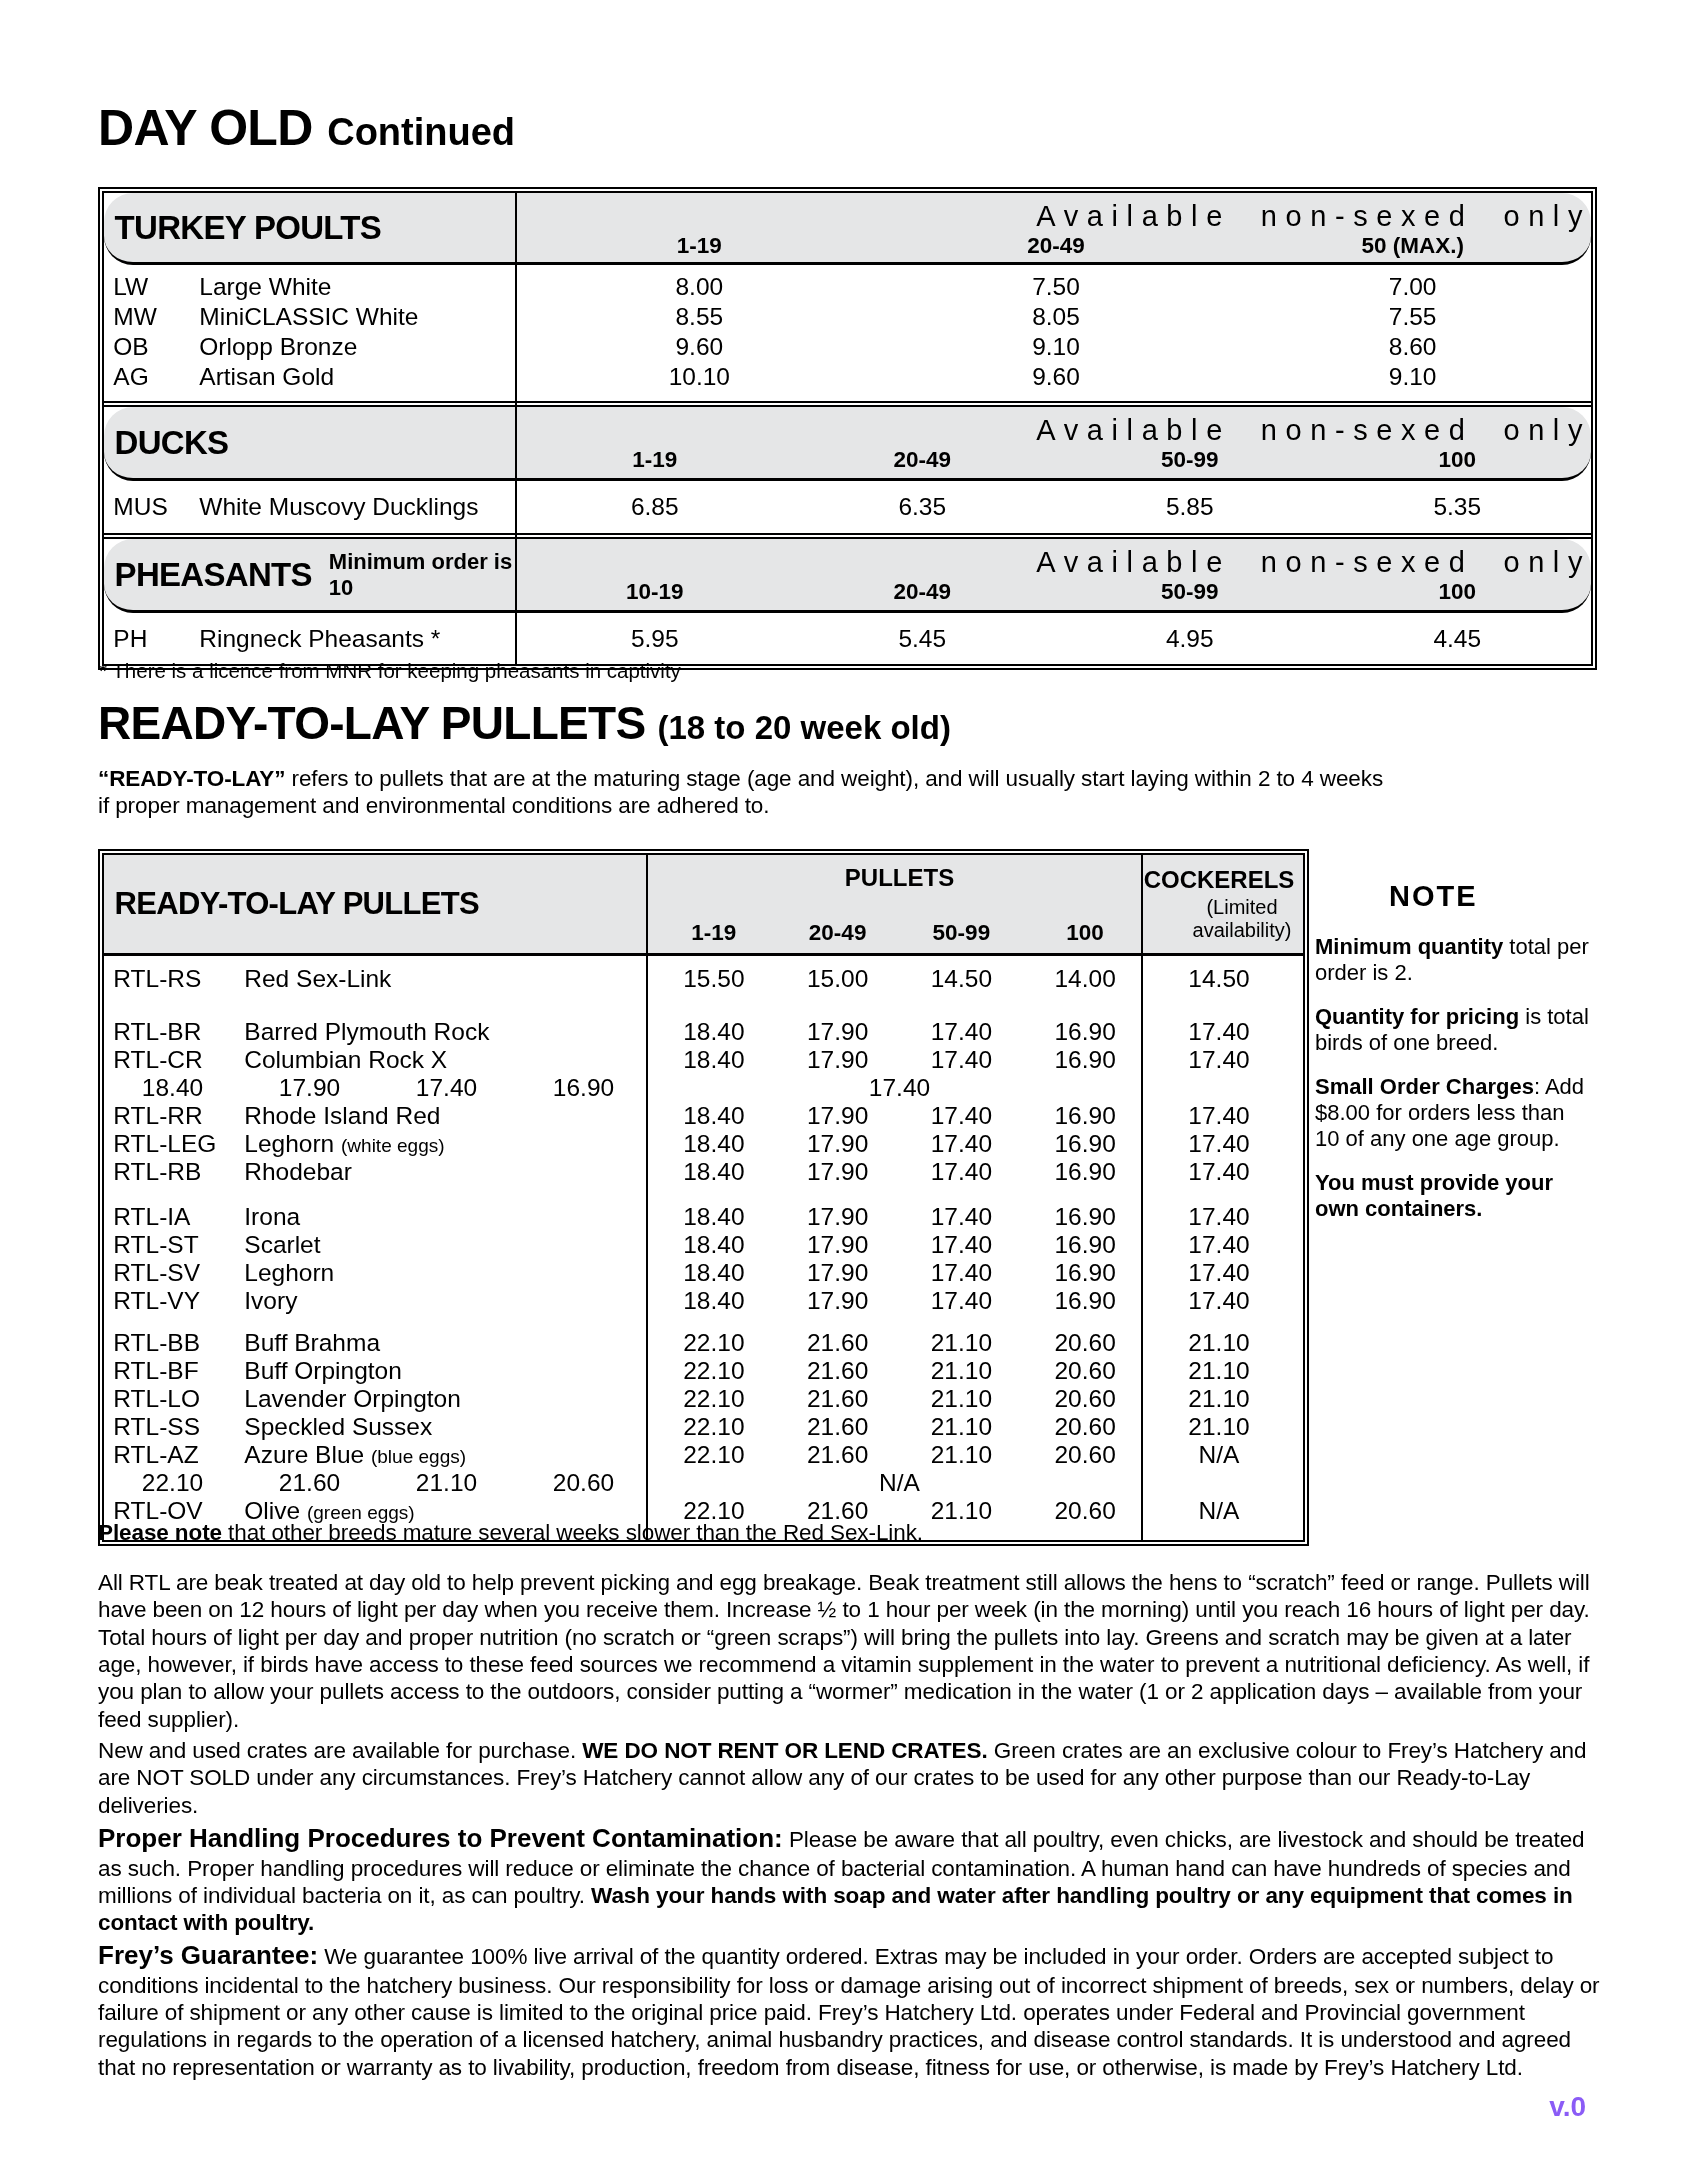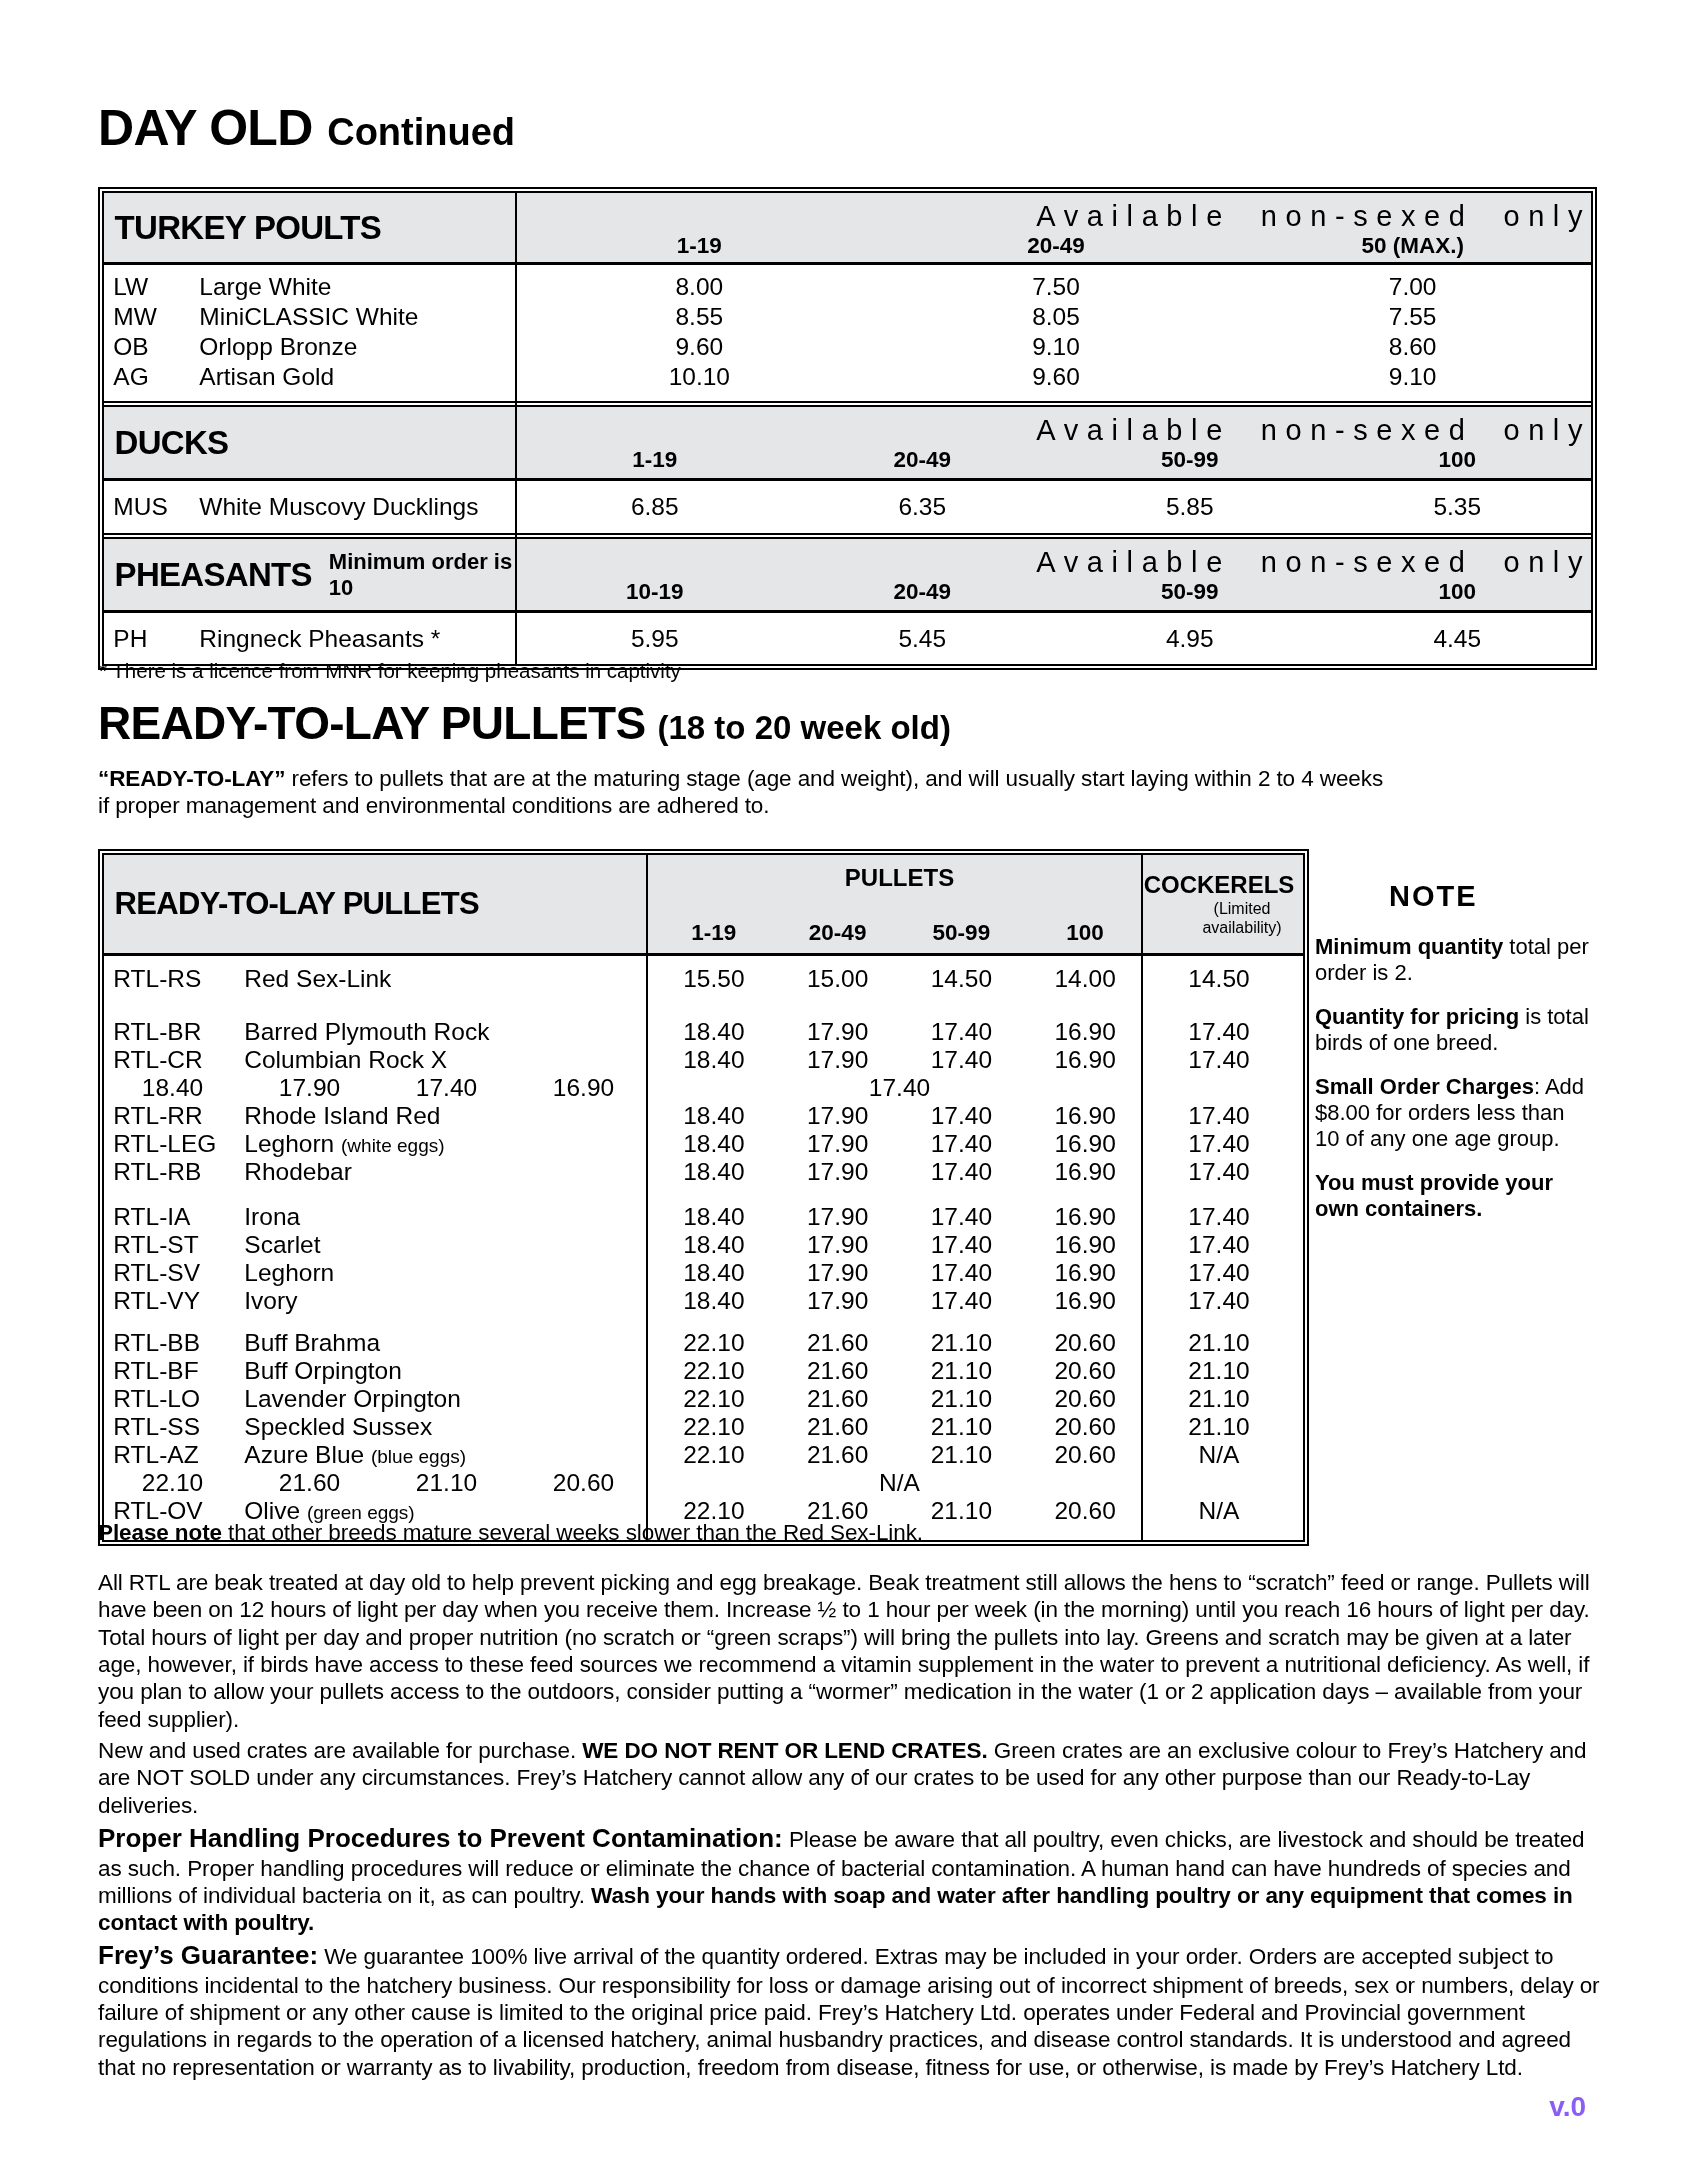--- a/index.html
+++ b/index.html
@@ -13,21 +13,21 @@
   .h1 .big { font-size:50px; font-weight:bold; letter-spacing:-0.7px; }
   .h1 .sub { font-size:38px; font-weight:bold; }
   .h2 { position:absolute; left:98px; top:696px; display:flex; align-items:baseline; gap:12px; }
   .h2 .big { font-size:46px; font-weight:bold; letter-spacing:-0.7px; }
   .h2 .sub { font-size:33px; font-weight:bold; }
 
   
   .ptables { position:absolute; left:98px; top:187px; width:1487px; border:6px double #000; }
   .ptables .vline { position:absolute; left:411px; top:0; bottom:0; width:2px; background:#000; }
   .tsep { height:2.6px; border-top:2px solid #000; border-bottom:2px solid #000; }
-  .phead { display:grid; grid-template-columns:417px 1fr; background:#e5e6e7; border-bottom:3.3px solid #000; }
+  .phead { display:grid; grid-template-columns:417px 1fr; background:#e5e6e7; border-bottom:3.3px solid #000;border-radius:29px; }
   .t1 .phead { height:69px; } .t2 .phead { height:71px; }
   .plabel { display:flex; align-items:center; gap:17px; padding-left:10.6px; }
   .tname { font-size:33px; font-weight:bold; letter-spacing:-0.7px; }
   .tnote { font-size:22px; font-weight:bold; }
   .pright { display:flex; flex-direction:column; justify-content:space-between; padding:6.6px 0 5.3px 0; }
   .avail { text-align:right; font-size:29px; font-weight:normal; letter-spacing:8.6px; word-spacing:13.2px; }
   .pcols { display:grid; }
   .c3 { grid-template-columns:repeat(3,1fr); }
   .c4 { grid-template-columns:repeat(4,1fr); }
   .pcols .col { text-align:center; font-size:22.5px; font-weight:bold; }
@@ -49,21 +49,21 @@
   .rtl .vline { position:absolute; top:0; bottom:0; width:2px; background:#000; }
   .rtl .v1 { left:542px; } .rtl .v2 { left:1037px; }
   .rhead { display:grid; grid-template-columns:548px 495px 144px; height:98px; background:#e5e6e7; border-bottom:3.3px solid #000; }
   .rheadlabel { display:flex; align-items:center; padding-left:10.6px; font-size:31px; font-weight:bold; letter-spacing:-0.7px; }
   .rmid { display:flex; flex-direction:column; justify-content:space-between; padding:9.3px 0 6.6px 0; }
   .pullets { text-align:center; font-size:24px; font-weight:bold; }
   .rcols { display:grid; grid-template-columns:repeat(4,1fr); }
   .rcols .rcol { text-align:center; font-size:22.5px; font-weight:bold; }
   .rcock { display:flex; flex-direction:column; align-items:center; justify-content:center; text-align:center; gap:1.3px; }
   .cktitle { font-size:24px; font-weight:bold; }
-  .cksub { font-size:16px; width:112px; line-height:1.15;margin-left:46px; }
+  .cksub { font-size:20px; width:112px; line-height:1.15;margin-left:46px; }
   .rbody { padding:8.6px 0 14.6px 0; }
   .rgroup.gap1 { margin-top:25px; } .rgroup.gap2 { margin-top:17px; } .rgroup.gap3 { margin-top:14.6px; }
   .rrow { display:grid; grid-template-columns:548px 495px 144px; height:28px; align-items:center; font-size:24.5px; }
   .rl { display:flex; padding-left:9.3px; align-items:baseline; }
   .rl .rcode { width:131px; flex:none; }
   .rl .sm { font-size:19px; }
   .rprices { display:grid; grid-template-columns:repeat(4,1fr); }
   .rv, .rck { text-align:center; }
 
   

